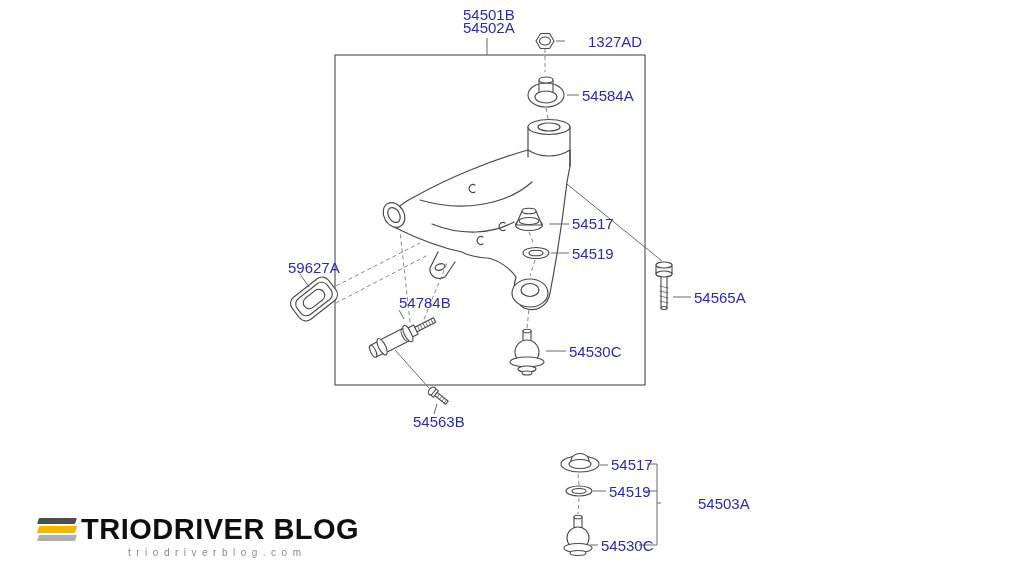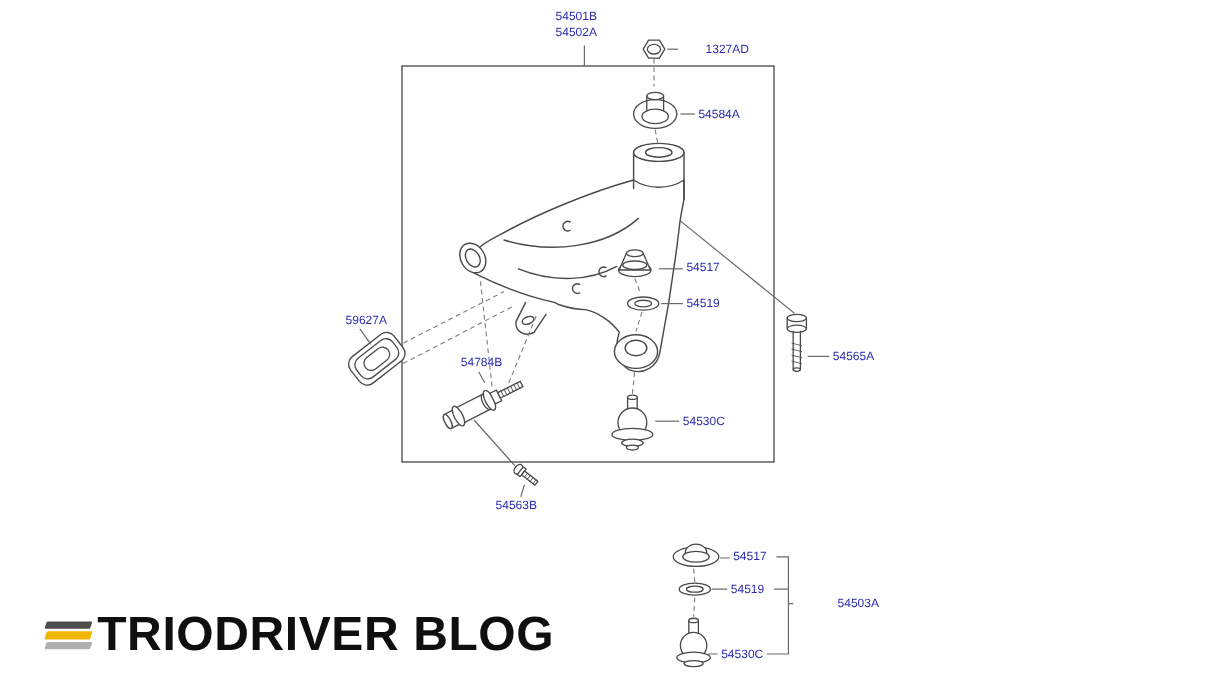--- a/index.html
+++ b/index.html
@@ -5,36 +5,36 @@
   html,body { margin:0; padding:0; background:#ffffff; }
   body {
     width:1024px; height:576px; overflow:hidden;
     font-family:"Liberation Sans", sans-serif;
   }
   .canvas { position:relative; width:1024px; height:576px; background:#ffffff; }
   svg.art { position:absolute; left:0; top:0; }
 
   .lbl {
     position:absolute;
-    font-size:10px;
+    font-size:15px;
     line-height:13px;
     color:var(--label-blue, #2b2bb0);
     white-space:nowrap;
   }
 
   
   .logo { position:absolute; left:38px; top:512px; }
   .logo-row { display:flex; align-items:center; gap:5px; }
   .logo-bars { display:flex; flex-direction:column; gap:2px; width:38px; }
   .logo-bars .bar { height:6px; transform:skewX(-18deg); border-radius:1px; }
   .logo-bars .bar1 { background:#4d4d4d; }
   .logo-bars .bar2 { background:var(--logo-yellow, #f2b705); height:7px; }
   .logo-bars .bar3 { background:#b0b0b0; }
   .logo-text {
-    font-size:40px; font-weight:bold; color:#0f0f0f;
+    font-size:29px; font-weight:bold; color:#0f0f0f;
     letter-spacing:0.5px; line-height:34px;
   }
   .logo-domain {
     margin-left:90px; margin-top:1px;
     font-size:10px; letter-spacing:5.5px; color:#8a8a8a;
   }
 </style>
 </head>
 <body>
 
@@ -219,33 +219,34 @@
     <div>54501B</div>
     <div>54502A</div>
   </div>
 
   <div class="lbl" style="left:588px;top:35px">1327AD</div>
   <div class="lbl" style="left:582px;top:89px">54584A</div>
   <div class="lbl" style="left:572px;top:217px">54517</div>
   <div class="lbl" style="left:572px;top:247px">54519</div>
   <div class="lbl" style="left:694px;top:291px">54565A</div>
   <div class="lbl" style="left:288px;top:261px">59627A</div>
-  <div class="lbl" style="left:384px;top:296px">54784B</div>
+  <div class="lbl" style="left:399px;top:296px">54784B</div>
   <div class="lbl" style="left:569px;top:345px">54530C</div>
   <div class="lbl" style="left:413px;top:415px">54563B</div>
 
   <div class="lbl" style="left:611px;top:458px">54517</div>
   <div class="lbl" style="left:609px;top:485px">54519</div>
   <div class="lbl" style="left:601px;top:539px">54530C</div>
   <div class="lbl" style="left:698px;top:497px">54503A</div>
 
   <div class="logo">
     <div class="logo-row">
       <div class="logo-bars">
         <span class="bar bar1"></span>
         <span class="bar bar2"></span>
         <span class="bar bar3"></span>
       </div>
       <div class="logo-text">TRIODRIVER BLOG</div>
     </div>
+    <div class="logo-domain">triodriverblog.com</div>
   </div>
 
 </div>
 
 </body></html>

